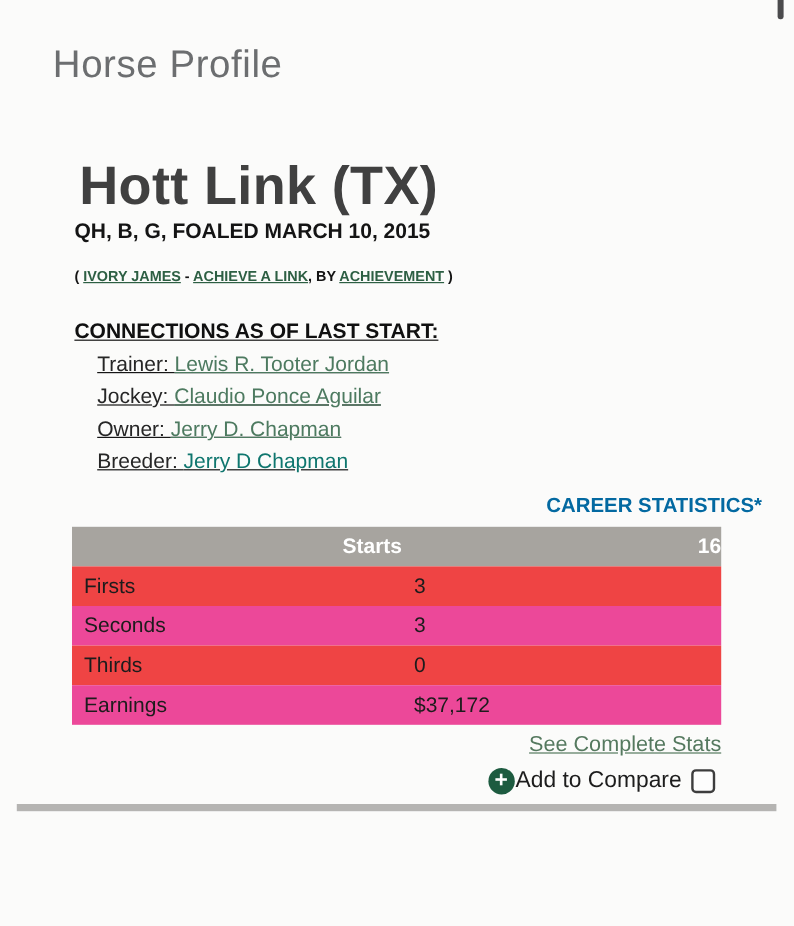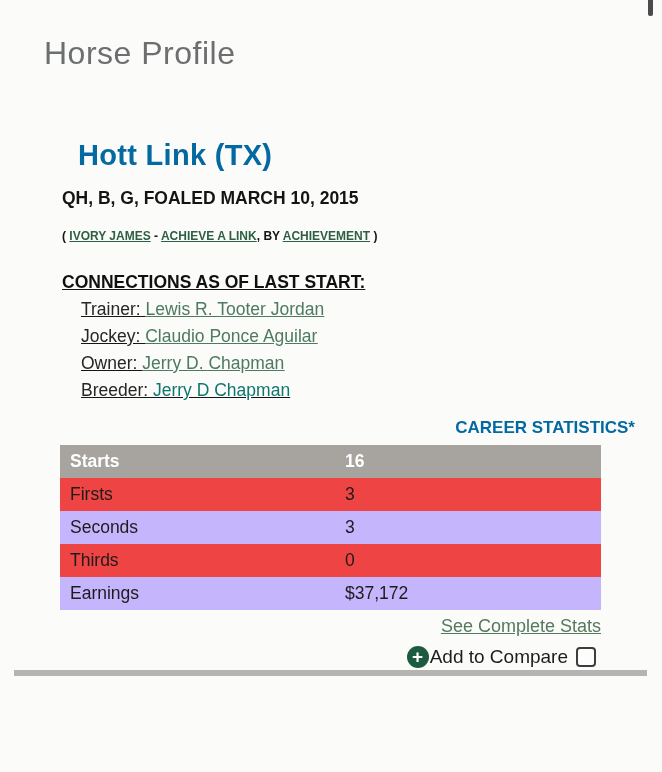--- a/index.html
+++ b/index.html
@@ -24,24 +24,24 @@
     font-size:32px;
     font-weight:400;
     color:#6c6e70;
     letter-spacing:0.5px;
     line-height:38px;
   }
 
   .profile { margin:66px 0 0 62px; }
 
   .horse-name {
-    font-size:29px;
-    font-weight:bold;
-    color:#0369a1;
-    margin:16px;
+    font-size:45px;
+    font-weight:bold;
+    color:#404040;
+    margin:4px;
     letter-spacing:0.3px;
     line-height:34px;
   }
 
   .horse-desc {
     font-size:17.5px;
     font-weight:bold;
     margin-top:10px;
     color:#141414;
   }
@@ -93,23 +93,23 @@
     border-collapse:collapse;
     font-size:17.5px;
   }
   .stats-table td {
     height:33px;
     padding:0 0 0 10px;
     vertical-align:middle;
   }
   .stats-table .c-label { width:265px; }
   .r-head { background:#a7a49f; }
-  .r-head td { color:#ffffff; font-weight:bold; }
+  .r-head td { color:#ffffff; font-weight:bold;text-align:right; }
   .r-dark { background:#ef4444; }
-  .r-light { background:#c4b5fd;border-radius:10px; }
+  .r-light { background:#ec4899;border-radius:10px; }
   .r-dark td, .r-light td { color:#1c1c1c; }
 
   .see-stats {
     width:541px;
     margin:6px 0 0 60px;
     text-align:right;
     font-size:18px;
   }
   .see-stats a {
     color:#55795f;

